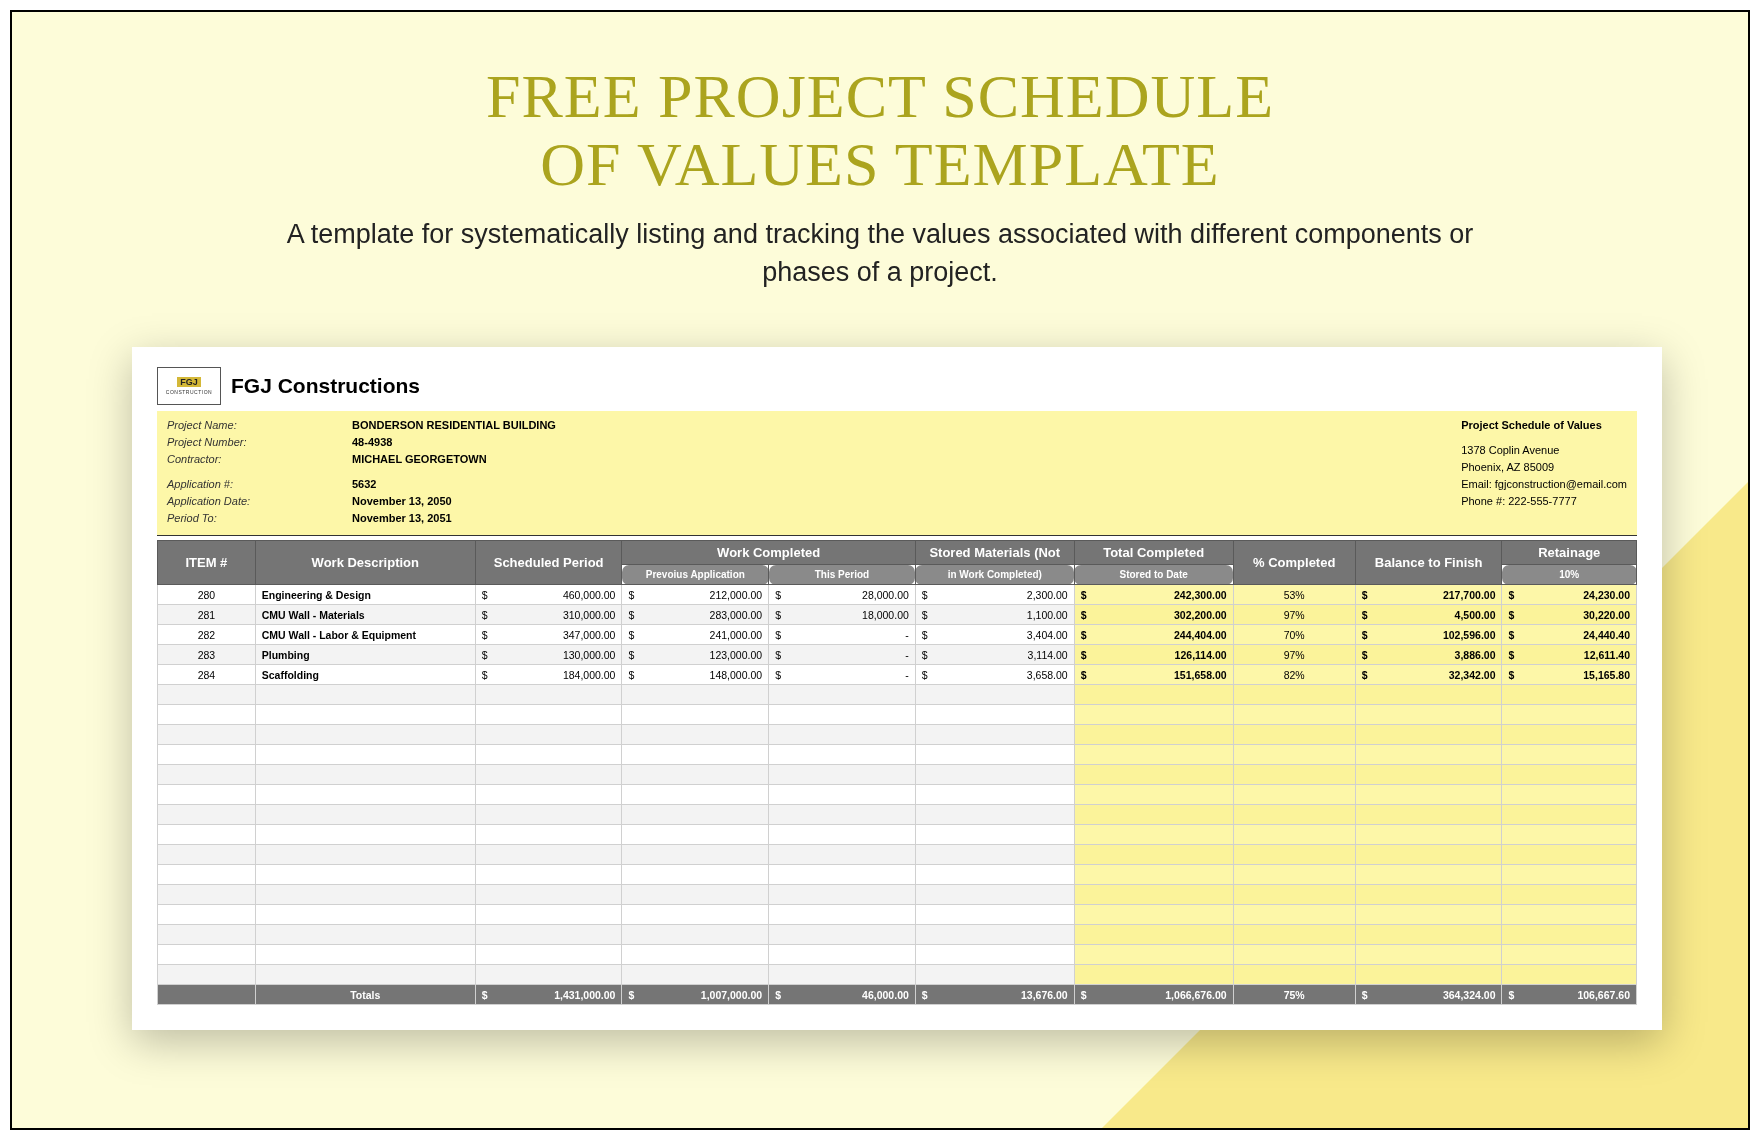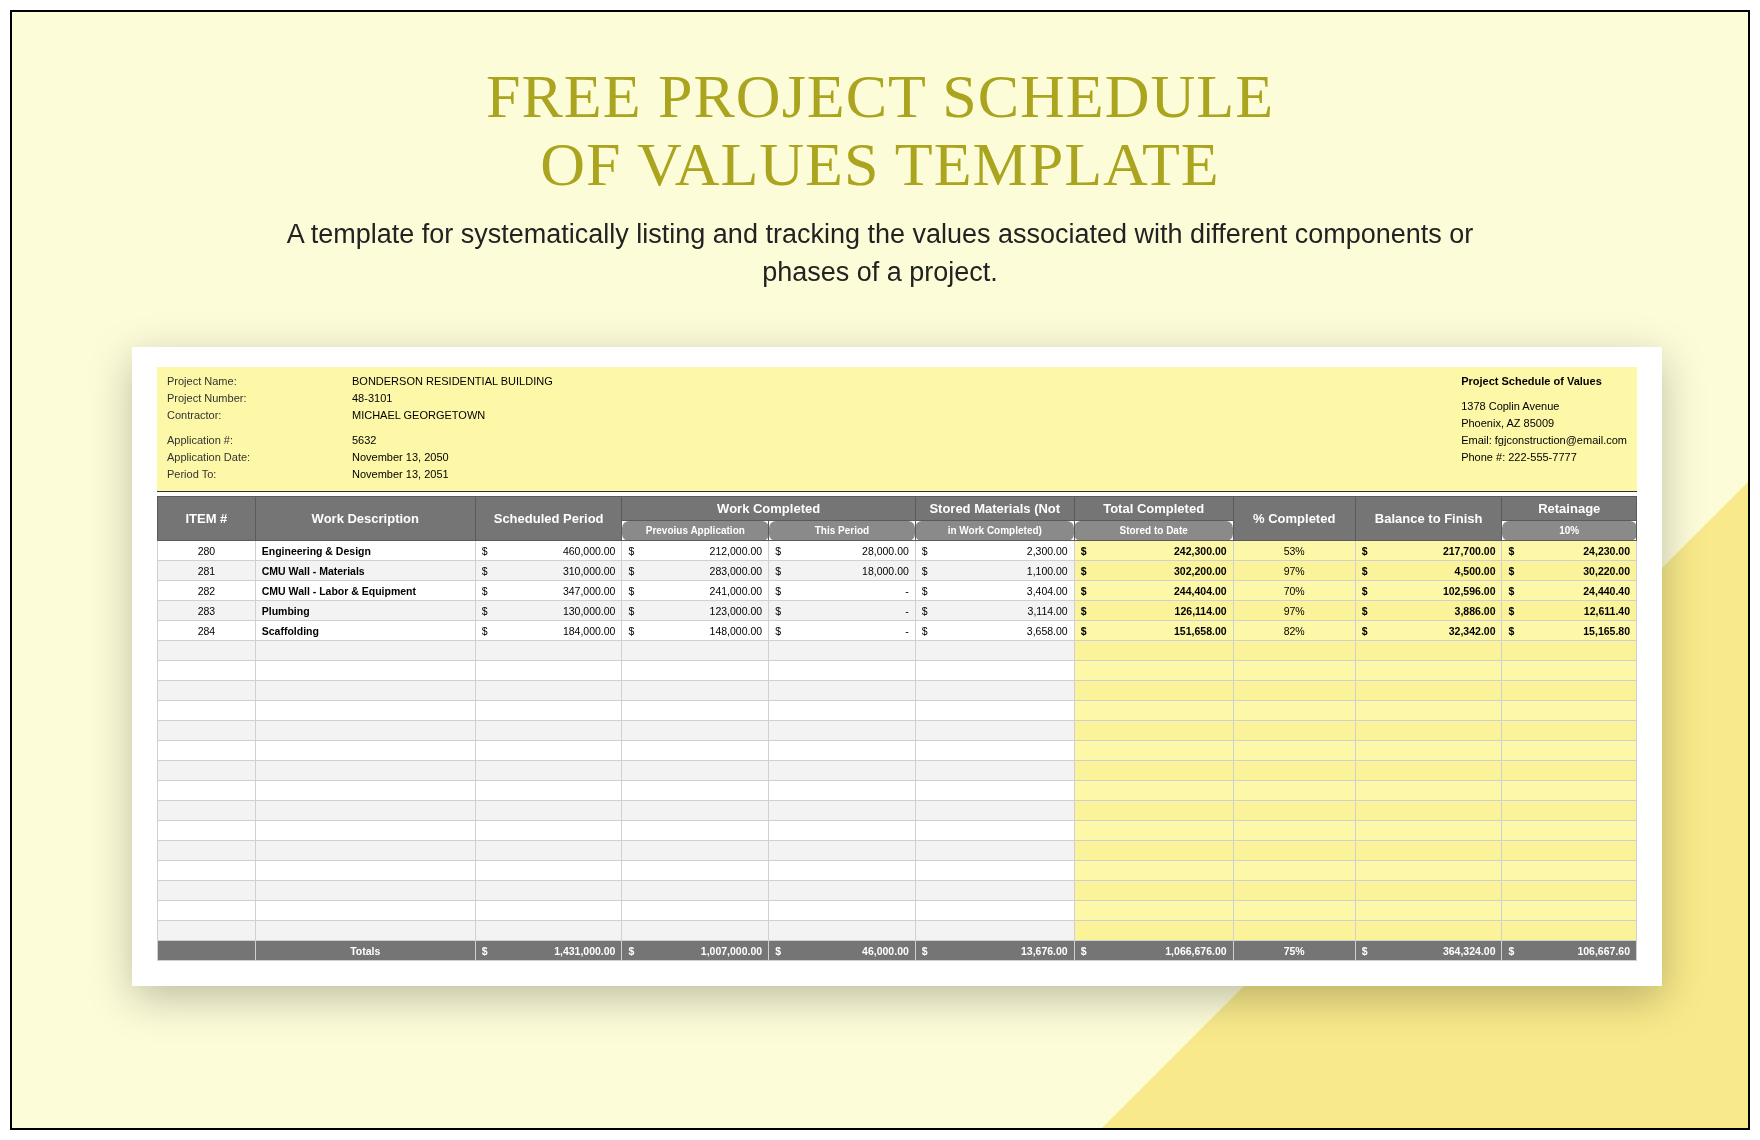--- a/index.html
+++ b/index.html
@@ -98,22 +98,22 @@
   padding: 6px 10px 8px 10px;
   display: flex;
   justify-content: space-between;
   border-bottom: 1px solid #333;
 }
 .info-left {
   font-size: 11px;
   line-height: 1.55;
 }
 .info-left .row { display: flex; }
-.info-left .lbl { width: 144px; color: #333; }
-.info-left .val { font-weight: 400; color: #000; padding-left: 41px; }
+.info-left .lbl { width: 144px; color: #333; font-style: italic; }
+.info-left .val { font-weight: 700; color: #000; padding-left: 41px; }
 .info-left .gap { height: 8px; }
 .info-right {
   font-size: 11px;
   line-height: 1.55;
   text-align: left;
 }
 .info-right .heading { font-weight: 700; margin-bottom: 8px; }
 
 table.sov {
   width: 100%;
@@ -163,30 +163,37 @@
   <div class="content">
 
     <h1 class="title">
       <span>FREE PROJECT SCHEDULE</span><br>
       <span>OF VALUES TEMPLATE</span>
     </h1>
     <p class="subtitle">A template for systematically listing and tracking the values associated with different components or phases of a project.</p>
 
     <div class="sheet">
 
+      <div class="company-row">
+        <div class="logo">
+          <div class="fgj">FGJ</div>
+          <div class="sub">CONSTRUCTION</div>
+        </div>
+        <div class="company-name">FGJ Constructions</div>
+      </div>
 
       <div class="info-block">
         <div class="info-left">
           <div class="row">
               <span class="lbl">Project Name:</span>
               <span class="val">BONDERSON RESIDENTIAL BUILDING</span>
             </div>
           <div class="row">
               <span class="lbl">Project Number:</span>
-              <span class="val">48-3101</span>
+              <span class="val">48-4938</span>
             </div>
           <div class="row">
               <span class="lbl">Contractor:</span>
               <span class="val">MICHAEL GEORGETOWN</span>
             </div>
           <div class="gap"></div>
           <div class="row">
               <span class="lbl">Application #:</span>
               <span class="val">5632</span>
             </div>

